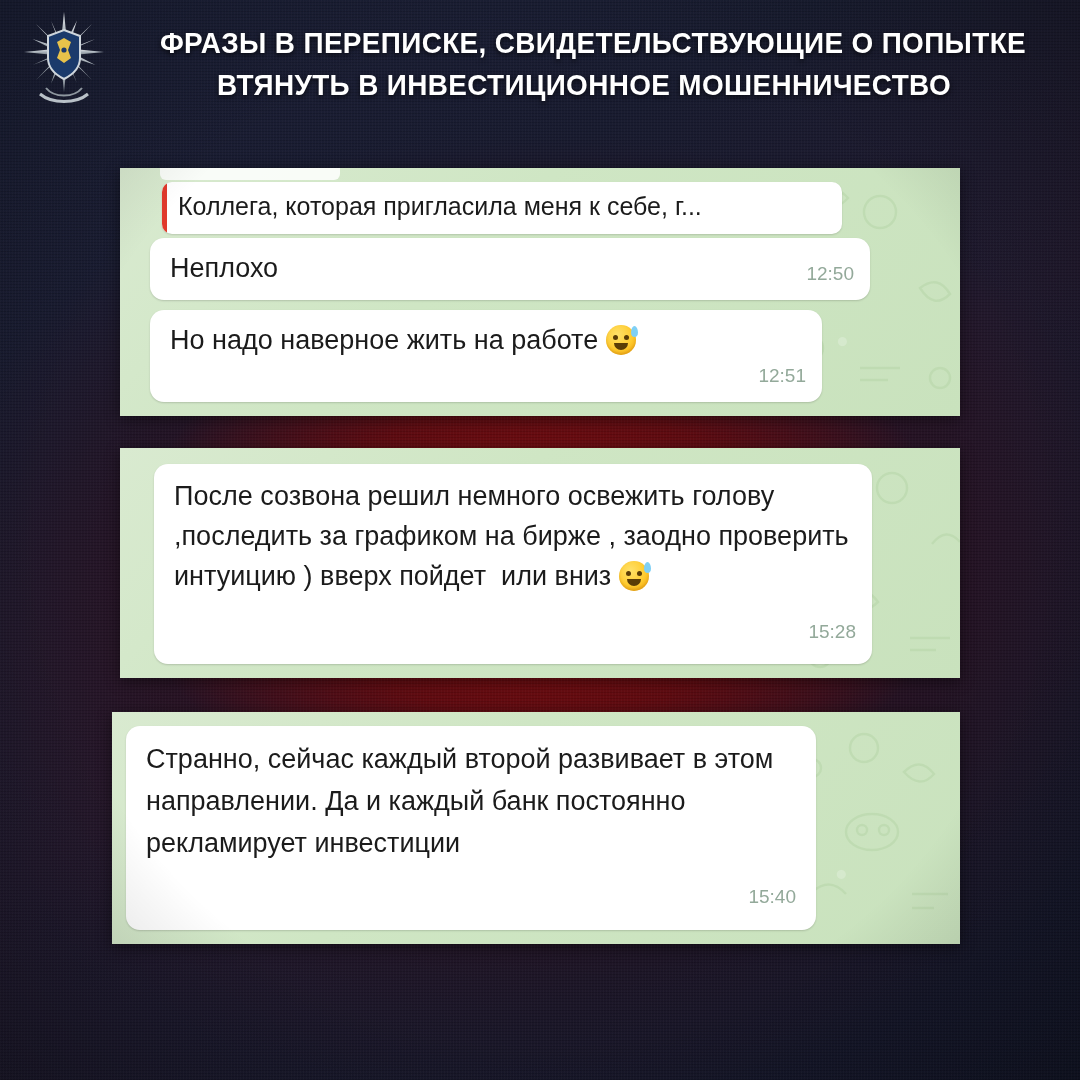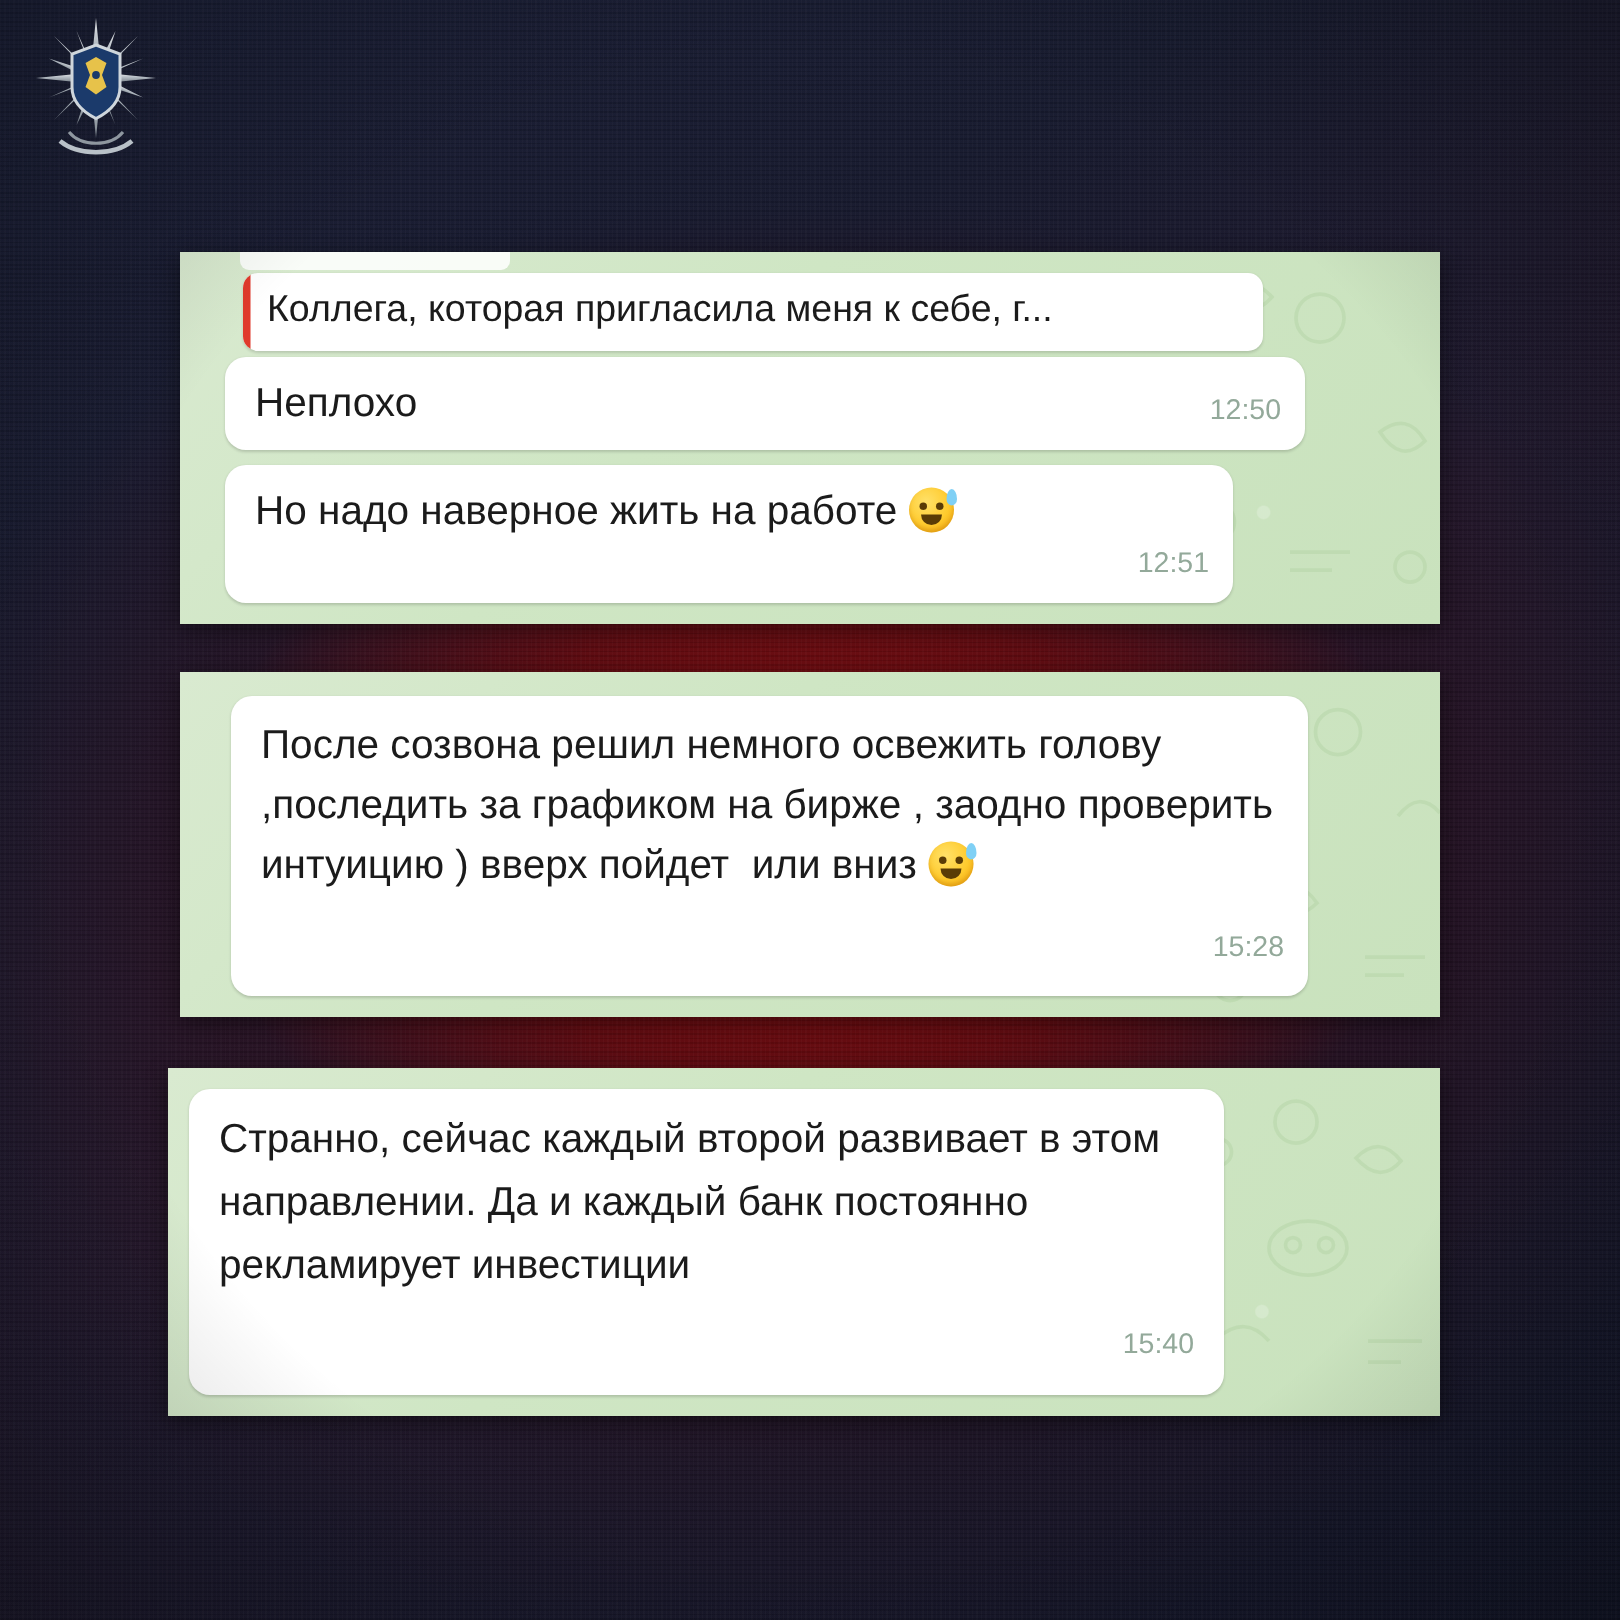--- a/index.html
+++ b/index.html
@@ -251,20 +251,24 @@
 
           <path d="M-7,-10 L0,-14 L7,-10 L4,-2 L7,6 L0,11 L-7,6 L-4,-2 Z" fill="#e7c24a"></path>
           <circle cx="0" cy="-2" r="2.6" fill="#1b3a6b"></circle>
         </g>
 
         <path d="M22,86 C34,96 58,96 70,86" stroke="#b9c1c8" stroke-width="3" fill="none"></path>
         <path d="M28,80 C36,90 56,90 64,80" stroke="#8e979f" stroke-width="2" fill="none"></path>
       </svg>
     </div>
 
+    <div class="title-wrap">
+      <div class="title-line">ФРАЗЫ В ПЕРЕПИСКЕ, СВИДЕТЕЛЬСТВУЮЩИЕ О ПОПЫТКЕ</div>
+      <div class="title-line">ВТЯНУТЬ В ИНВЕСТИЦИОННОЕ МОШЕННИЧЕСТВО</div>
+    </div>
   </div>
 
   <div class="shot" id="shot-1">
     <div class="wallpaper"></div>
     <div class="doodles">
       <svg viewBox="0 0 840 248" xmlns="http://www.w3.org/2000/svg" fill="none" stroke="#b7d6a9" stroke-width="2.5">
         <circle cx="760" cy="44" r="16"></circle>
         <path d="M700 30 q14 -16 28 0 q-14 16 -28 0Z"></path>
         <path d="M800 120 q18 -14 30 6 q-16 16 -30 -6Z"></path>
         <circle cx="690" cy="180" r="13"></circle>

